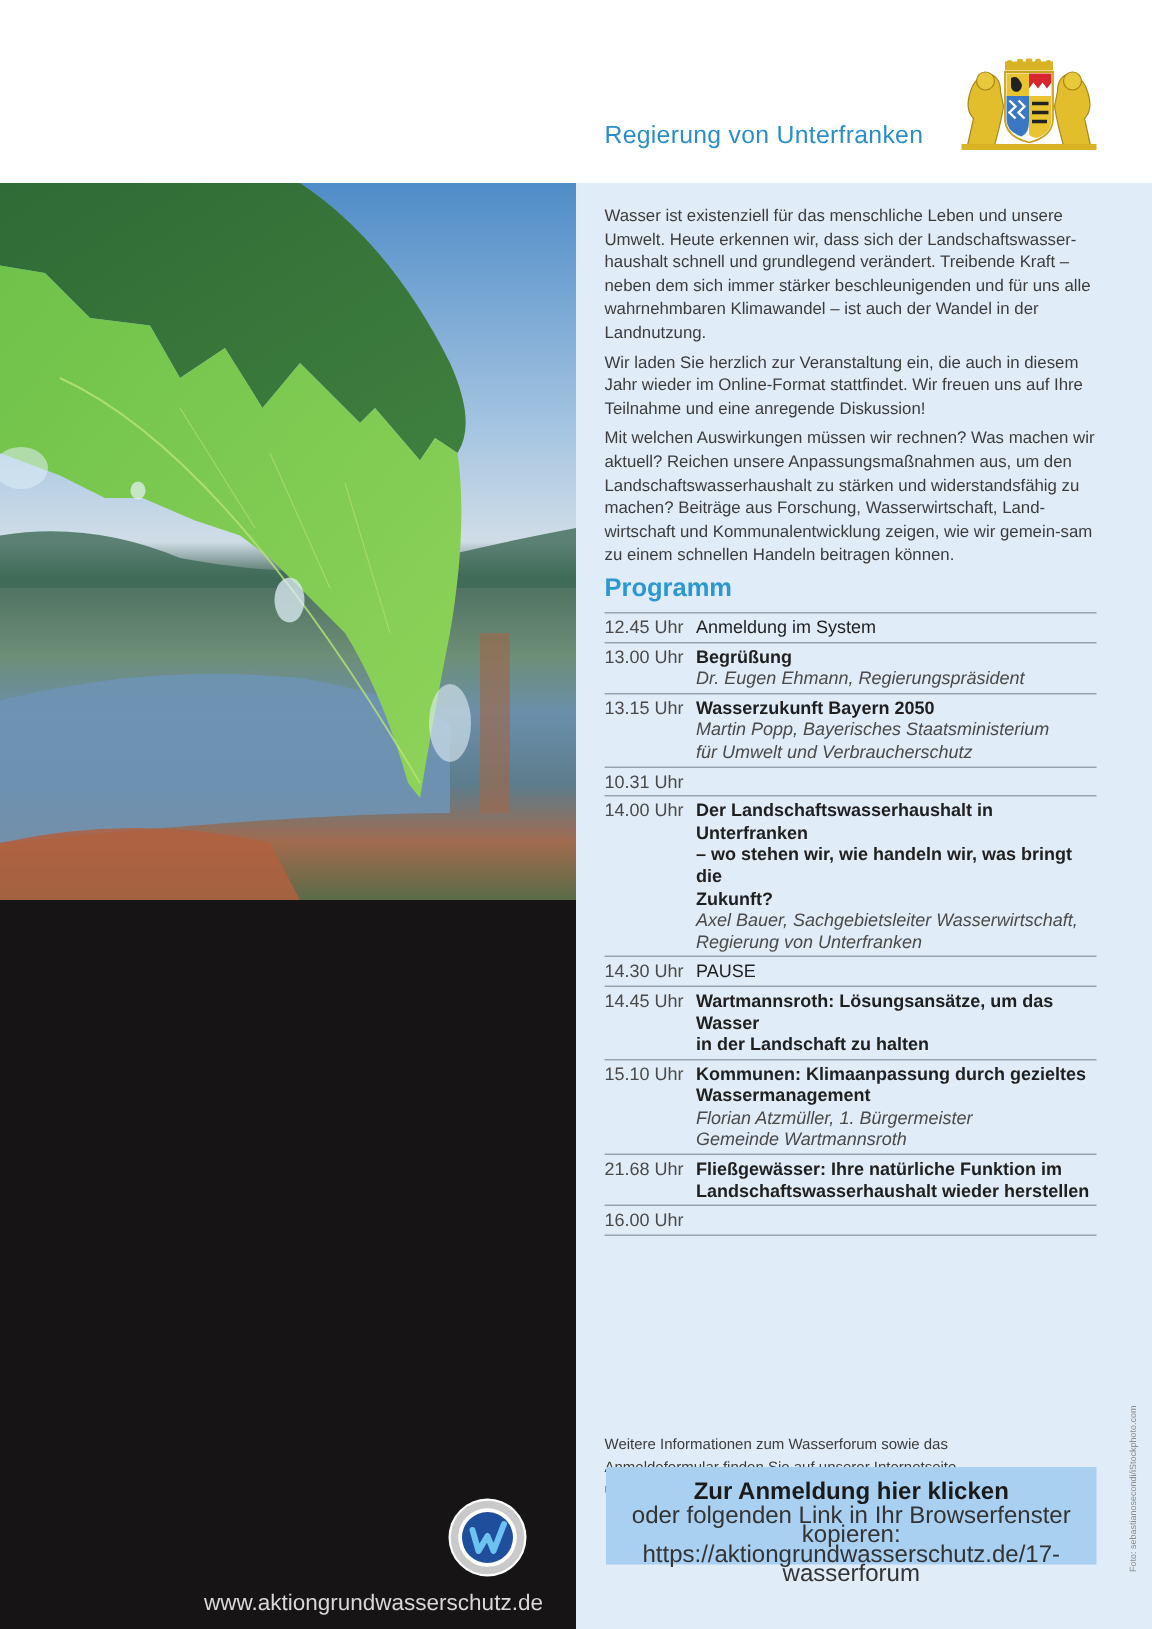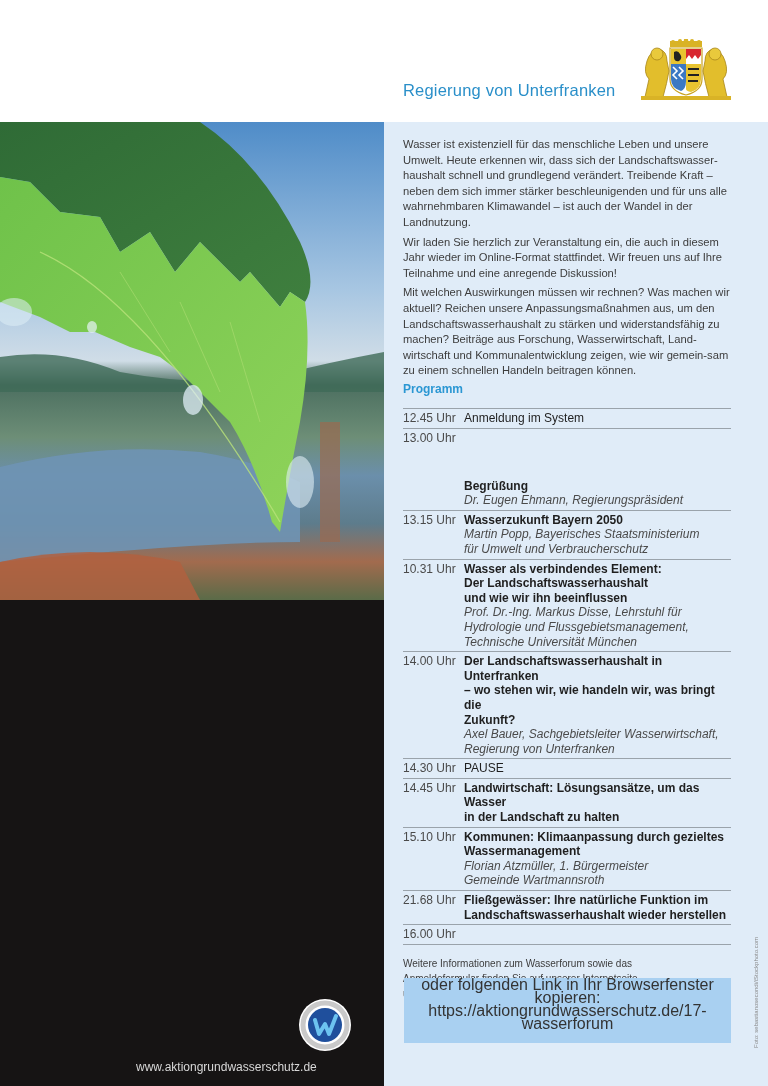--- a/index.html
+++ b/index.html
@@ -18,28 +18,28 @@
 
   
   .dark { position: absolute; left: 0; top: 600px; width: 384px; height: 486px; background: #161414; }
   .t-einladung { position: absolute; right: 21px; top: 628px; font-size: 17px; color: #f2f2f2; text-align: right; }
   .t-title { position: absolute; right: 20px; top: 648px; font-size: 29px; line-height: 32px; color: #ffffff; text-align: right; letter-spacing: 0.3px; }
   .t-sub { position: absolute; right: 21px; top: 719px; font-size: 16px; line-height: 22px; color: #2b97d3; font-weight: bold; text-align: right; }
   .t-date, .t-time, .t-online { position: absolute; right: 21px; font-size: 16px; font-weight: bold; color: #ffffff; text-align: right; }
   .t-date { top: 790px; }
   .t-time { top: 818px; }
   .t-online { top: 844px; }
-  .foot-url { position: absolute; left: 136px; top: 1060px; font-size: 12px; color: #d8d8d8; }
+  .foot-url { position: absolute; left: 136px; top: 1060px; font-size: 15px; color: #d8d8d8; }
   .foot-logo { position: absolute; left: 298px; top: 998px; width: 54px; height: 54px; }
 
   
   .panel { position: absolute; left: 384px; top: 122px; width: 384px; height: 964px; background: #e0ecf8; }
   .intro { position: absolute; left: 403px; top: 137px; width: 335px; font-size: 11.2px; line-height: 15.6px; color: #3c3c3c; }
   .intro p { margin-bottom: 4px; }
-  .prog-h { position: absolute; left: 403px; top: 382px; font-size: 12px; font-weight: bold; color: #2b97d3; }
+  .prog-h { position: absolute; left: 403px; top: 382px; font-size: 17px; font-weight: bold; color: #2b97d3; }
   .prog { position: absolute; left: 403px; top: 408px; width: 328px; border-top: 1px solid #9aa3ab; }
   .row { display: flex; border-bottom: 1px solid #9aa3ab; padding: 2px 0 2px 0; font-size: 12px; line-height: 14.6px; }
   .row .time { width: 61px; flex: none; color: #4a4a4a; }
   .row .body { flex: 1; }
   .row .ttl { color: #1f1f1f; }
   .row .ttl.b { font-weight: bold; }
   .row .spk { font-style: italic; color: #4a4a4a; }
 
   .more { position: absolute; left: 403px; top: 956px; width: 330px; font-size: 10px; line-height: 15px; color: #3c3c3c; }
   .cta { position: absolute; left: 404px; top: 978px; width: 327px; height: 65px; background: #a9d0f1; text-align: center; }
@@ -161,63 +161,55 @@
 <div class="prog" id="prog">
     <div class="row">
       <div class="time">12.45 Uhr</div>
       <div class="body">
         <div class="ttl" style="white-space: pre-line;">Anmeldung im System</div>
       </div>
     </div>
     <div class="row">
       <div class="time">13.00 Uhr</div>
       <div class="body">
-        <div class="ttl b" style="white-space: pre-line; margin-top: 48px;">Begrüßung</div>
+        <div class="ttl b" style="white-space: pre-line;">Begrüßung</div>
         <div class="spk" style="white-space: pre-line;">Dr. Eugen Ehmann, Regierungspräsident</div>
       </div>
     </div>
     <div class="row">
       <div class="time">13.15 Uhr</div>
       <div class="body">
         <div class="ttl b" style="white-space: pre-line;">Wasserzukunft Bayern 2050</div>
         <div class="spk" style="white-space: pre-line;">Martin Popp, Bayerisches Staatsministerium
 für Umwelt und Verbraucherschutz</div>
       </div>
     </div>
     <div class="row">
       <div class="time">10.31 Uhr</div>
-      <div class="body">
-        <div class="ttl b" style="white-space: pre-line;">Wasser als verbindendes Element:
-Der Landschaftswasserhaushalt
-und wie wir ihn beeinflussen</div>
-        <div class="spk" style="white-space: pre-line;">Prof. Dr.-Ing. Markus Disse, Lehrstuhl für
-Hydrologie und Flussgebietsmanagement,
-Technische Universität München</div>
-      </div>
     </div>
     <div class="row">
       <div class="time">14.00 Uhr</div>
       <div class="body">
         <div class="ttl b" style="white-space: pre-line;">Der Landschaftswasserhaushalt in Unterfranken
 – wo stehen wir, wie handeln wir, was bringt die
 Zukunft?</div>
         <div class="spk" style="white-space: pre-line;">Axel Bauer, Sachgebietsleiter Wasserwirtschaft,
 Regierung von Unterfranken</div>
       </div>
     </div>
     <div class="row">
       <div class="time">14.30 Uhr</div>
       <div class="body">
         <div class="ttl" style="white-space: pre-line;">PAUSE</div>
       </div>
     </div>
     <div class="row">
       <div class="time">14.45 Uhr</div>
       <div class="body">
-        <div class="ttl b" style="white-space: pre-line;">Landwirtschaft: Lösungsansätze, um das Wasser
+        <div class="ttl b" style="white-space: pre-line;">Wartmannsroth: Lösungsansätze, um das Wasser
 in der Landschaft zu halten</div>
       </div>
     </div>
     <div class="row">
       <div class="time">15.10 Uhr</div>
       <div class="body">
         <div class="ttl b" style="white-space: pre-line;">Kommunen: Klimaanpassung durch gezieltes
 Wassermanagement</div>
         <div class="spk" style="white-space: pre-line;">Florian Atzmüller, 1. Bürgermeister
 Gemeinde Wartmannsroth</div>
@@ -233,17 +225,18 @@
     <div class="row">
       <div class="time">16.00 Uhr</div>
     </div>
   </div>
 
 <div class="more" style="white-space: pre-line;">Weitere Informationen zum Wasserforum sowie das
 Anmeldeformular finden Sie auf unserer Internetseite
 über den folgenden Link:</div>
 
 <a class="cta">
+  <span class="cta-h">Zur Anmeldung hier klicken</span>
   <span class="cta-s">oder folgenden Link in Ihr Browserfenster kopieren:</span>
   <span class="cta-s">https://aktiongrundwasserschutz.de/17-wasserforum</span>
 </a>
 
 <div class="credit">Foto: sebastianosecondi/iStockphoto.com</div>
 
 </body></html>

